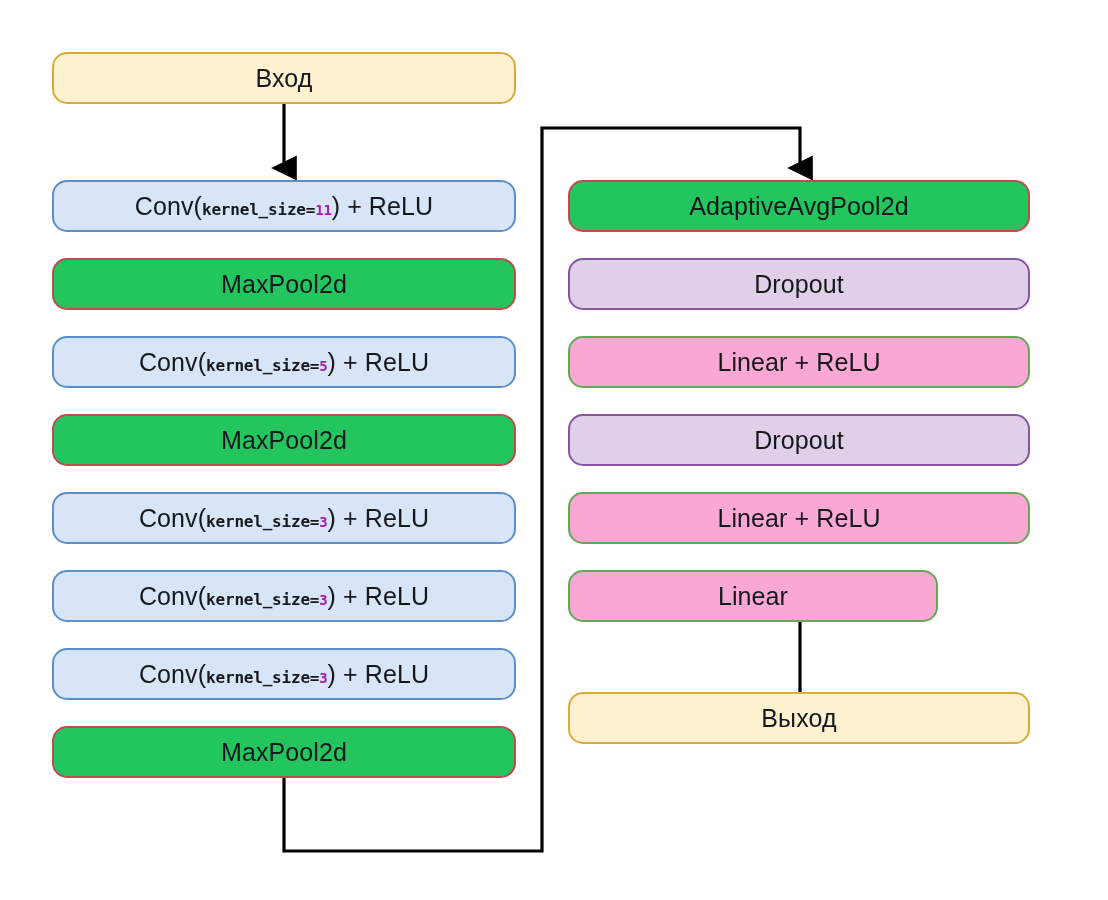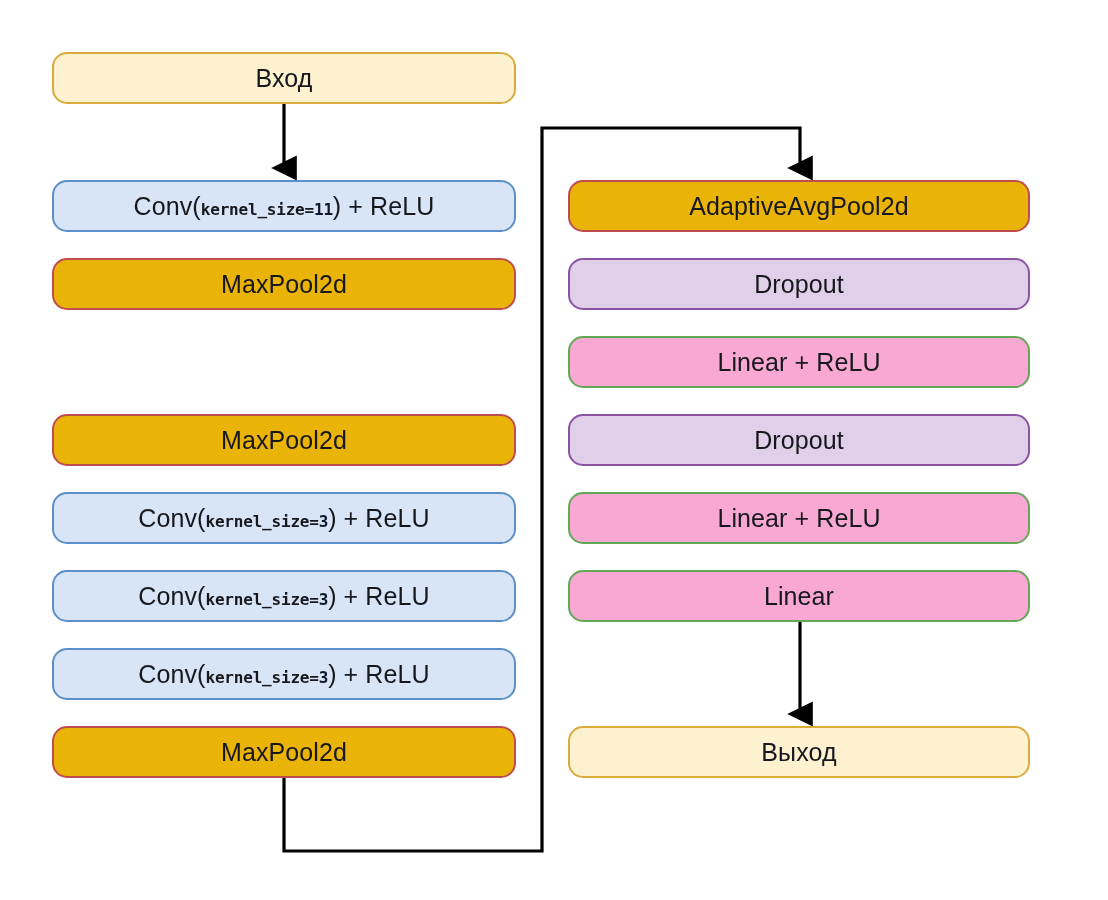--- a/index.html
+++ b/index.html
@@ -48,43 +48,43 @@
   
   .io {
     background: #fdf1cf;
     border-color: #d8ab3c;
   }
   .conv {
     background: #d7e5f7;
     border-color: #5c8fc9;
   }
   .pool {
-    background: #eab308;
+    background: #22c55e;
     border-color: #bf4d4d;
   }
   .drop {
     background: #e0cfe8;
     border-color: #8a54a3;
   }
   .lin {
     background: #f9a8d4;
     border-color: #63a854;
   }
   
   .mono {
     font-family: "DejaVu Sans Mono", "Liberation Mono", monospace;
     font-weight: bold;
     font-size: 16px;
     letter-spacing: -0.2px;
   }
   .num {
     font-family: "DejaVu Sans Mono", "Liberation Mono", monospace;
     font-weight: bold;
-    font-size: 16px;
-    color: #0f172a;
+    font-size: 14px;
+    color: #a21caf;
     letter-spacing: -0.2px;
   }
 </style>
 </head>
 <body>
 
 <div id="diagram">
 
   <svg class="connectors" viewBox="0 0 1108 900" width="1108" height="900" xmlns="http://www.w3.org/2000/svg">
     <defs>
@@ -111,20 +111,23 @@
   </div>
 
   <div class="node conv" style="left:52px; top:180px; width:464px; height:52px;">
     <span class="label"><span>Conv(</span><span class="mono">kernel_size=</span><span class="num">11</span><span>) + ReLU</span></span>
   </div>
 
   <div class="node pool" style="left:52px; top:258px; width:464px; height:52px;">
     <span class="label">MaxPool2d</span>
   </div>
 
+  <div class="node conv" style="left:52px; top:336px; width:464px; height:52px;">
+    <span class="label"><span>Conv(</span><span class="mono">kernel_size=</span><span class="num">5</span><span>) + ReLU</span></span>
+  </div>
 
   <div class="node pool" style="left:52px; top:414px; width:464px; height:52px;">
     <span class="label">MaxPool2d</span>
   </div>
 
   <div class="node conv" style="left:52px; top:492px; width:464px; height:52px;">
     <span class="label"><span>Conv(</span><span class="mono">kernel_size=</span><span class="num">3</span><span>) + ReLU</span></span>
   </div>
 
   <div class="node conv" style="left:52px; top:570px; width:464px; height:52px;">
@@ -152,21 +155,21 @@
   </div>
 
   <div class="node drop" style="left:568px; top:414px; width:462px; height:52px;">
     <span class="label">Dropout</span>
   </div>
 
   <div class="node lin" style="left:568px; top:492px; width:462px; height:52px;">
     <span class="label">Linear + ReLU</span>
   </div>
 
-  <div class="node lin" style="left:568px; top:570px; width:462px; height:52px;">
+  <div class="node lin" style="left:568px; top:570px; width:370px; height:52px;">
     <span class="label">Linear</span>
   </div>
 
-  <div class="node io" style="left:568px; top:726px; width:462px; height:52px;">
+  <div class="node io" style="left:568px; top:692px; width:462px; height:52px;">
     <span class="label">Выход</span>
   </div>
 
 </div>
 
 </body></html>

